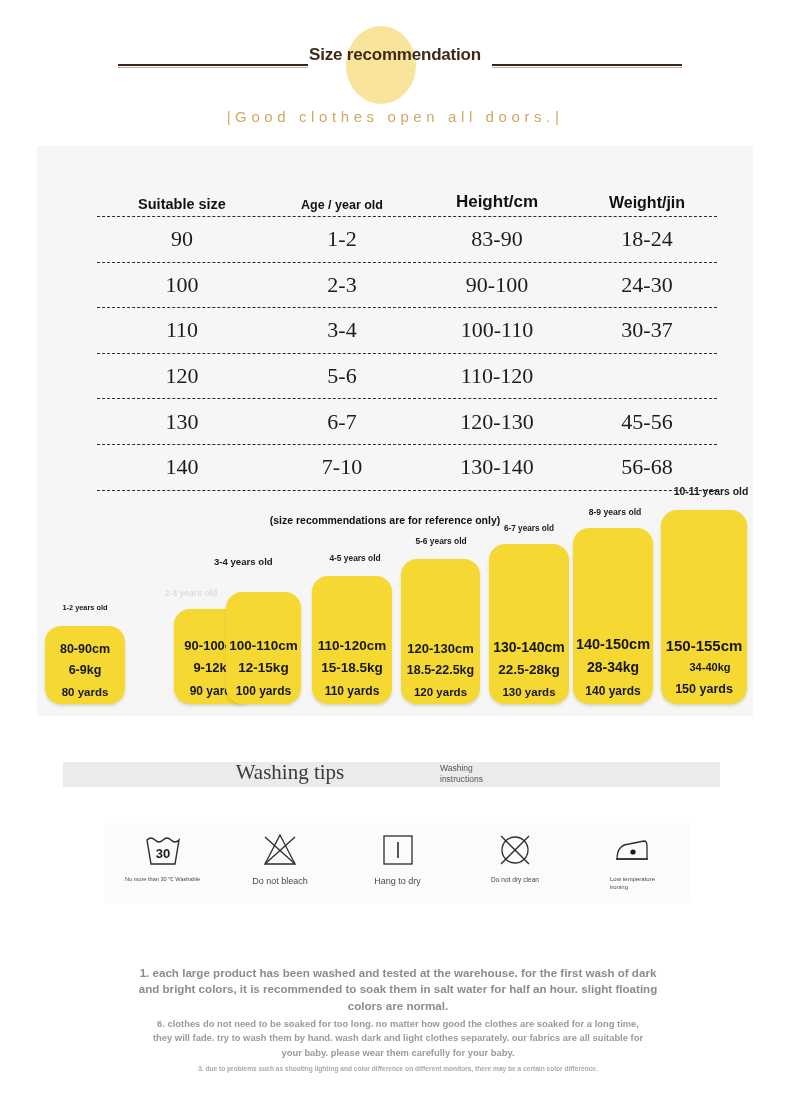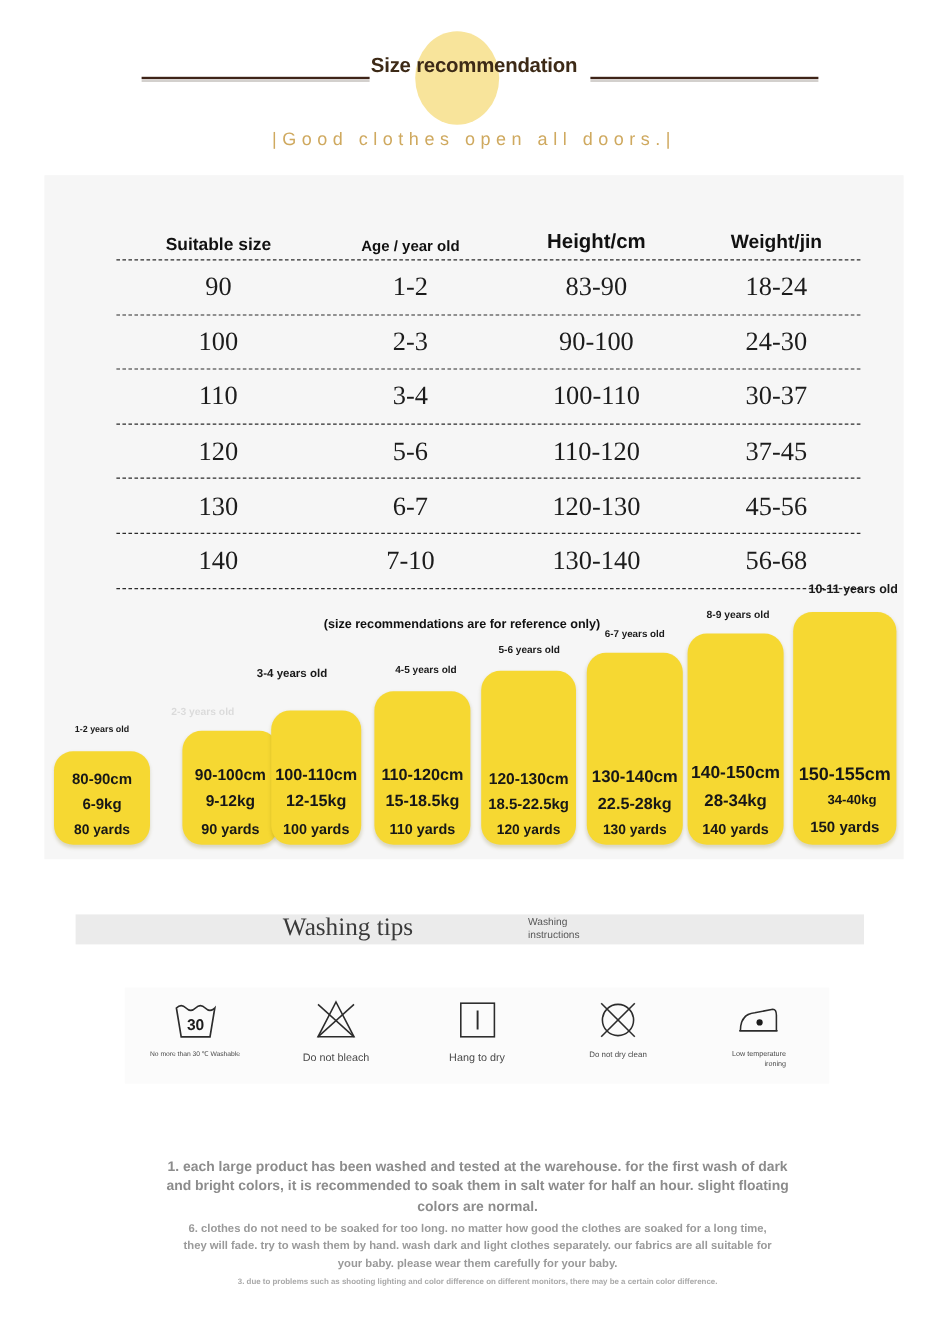--- a/index.html
+++ b/index.html
@@ -248,21 +248,21 @@
   }
   .icon-cell {
     width: 117px;
     display: flex;
     flex-direction: column;
     align-items: center;
   }
   .icon-glyph { height: 44px; display: flex; align-items: center; justify-content: center; }
   .icon-label {
     margin-top: 4px;
-    text-align: right;
+    text-align: left;
     color: #4a4a4a;
     line-height: 1.3;
     white-space: pre-line;
   }
   .icon-label.sz1 { font-size: 5.6px; }
   .icon-label.sz2 { font-size: 9px; }
   .icon-label.sz3 { font-size: 9px; }
   .icon-label.sz4 { font-size: 6.6px; }
   .icon-label.sz5 { font-size: 6px; }
 
@@ -359,21 +359,20 @@
         <div class="td c2">3-4</div>
         <div class="td c3">100-110</div>
         <div class="td c4">30-37</div>
       </div>
       <div class="dash"></div>
 
       <div class="trow">
         <div class="td c1">120</div>
         <div class="td c2">5-6</div>
         <div class="td c3">110-120</div>
-        <div class="td c4">37-45</div>
       </div>
       <div class="dash"></div>
 
       <div class="trow">
         <div class="td c1">130</div>
         <div class="td c2">6-7</div>
         <div class="td c3">120-130</div>
         <div class="td c4">45-56</div>
       </div>
       <div class="dash"></div>
@@ -393,21 +392,21 @@
 
       <div class="bar-col" style="left:8px;">
         <div class="bar-age" style="left:-6px; top:-22px; font-size:7.4px;">1-2 years old</div>
         <div class="bar" style="width:80px; height:78px;">
           <div class="bar-l1" style="font-size:12.5px;">80-90cm</div>
           <div class="bar-l2" style="font-size:12.5px;">6-9kg</div>
           <div class="bar-l3" style="font-size:11.5px;">80 yards</div>
         </div>
       </div>
 
-      <div class="bar-col" style="left:92px;padding-left:23px;">
+      <div class="bar-col" style="left:114px;padding-left:23px;">
         <div class="bar-age" style="left:-6px; top:-20px; font-size:8.6px; opacity:0.12;">2-3 years old</div>
         <div class="bar" style="width:80px; height:95px;">
           <div class="bar-l1" style="font-size:13px;">90-100cm</div>
           <div class="bar-l2" style="font-size:13px;">9-12kg</div>
           <div class="bar-l3" style="font-size:12px;">90 yards</div>
         </div>
       </div>
 
       <div class="bar-col" style="left:189px;">
         <div class="bar-age" style="left:-12px; top:-36px; width:78px; text-align:left; font-size:9.6px;">3-4 years old</div>

